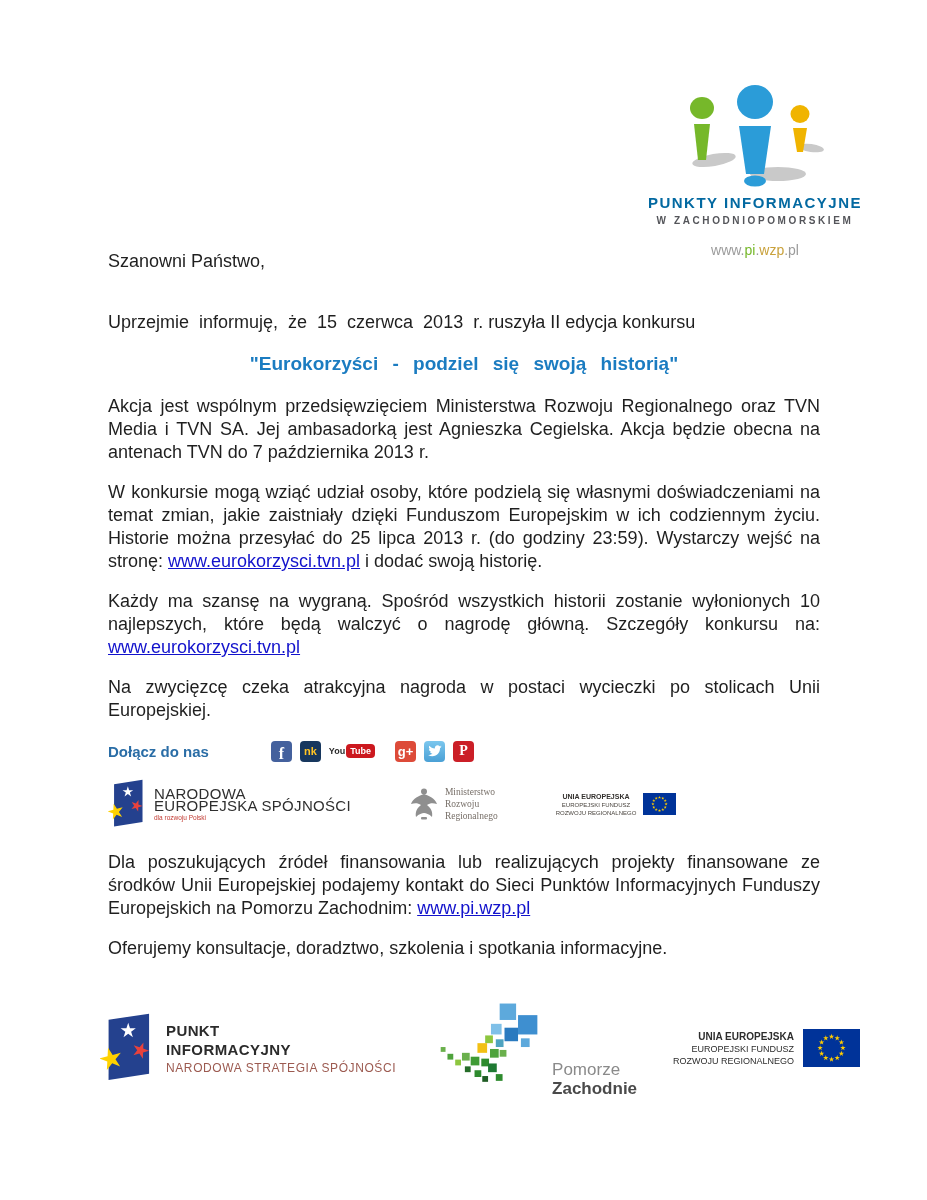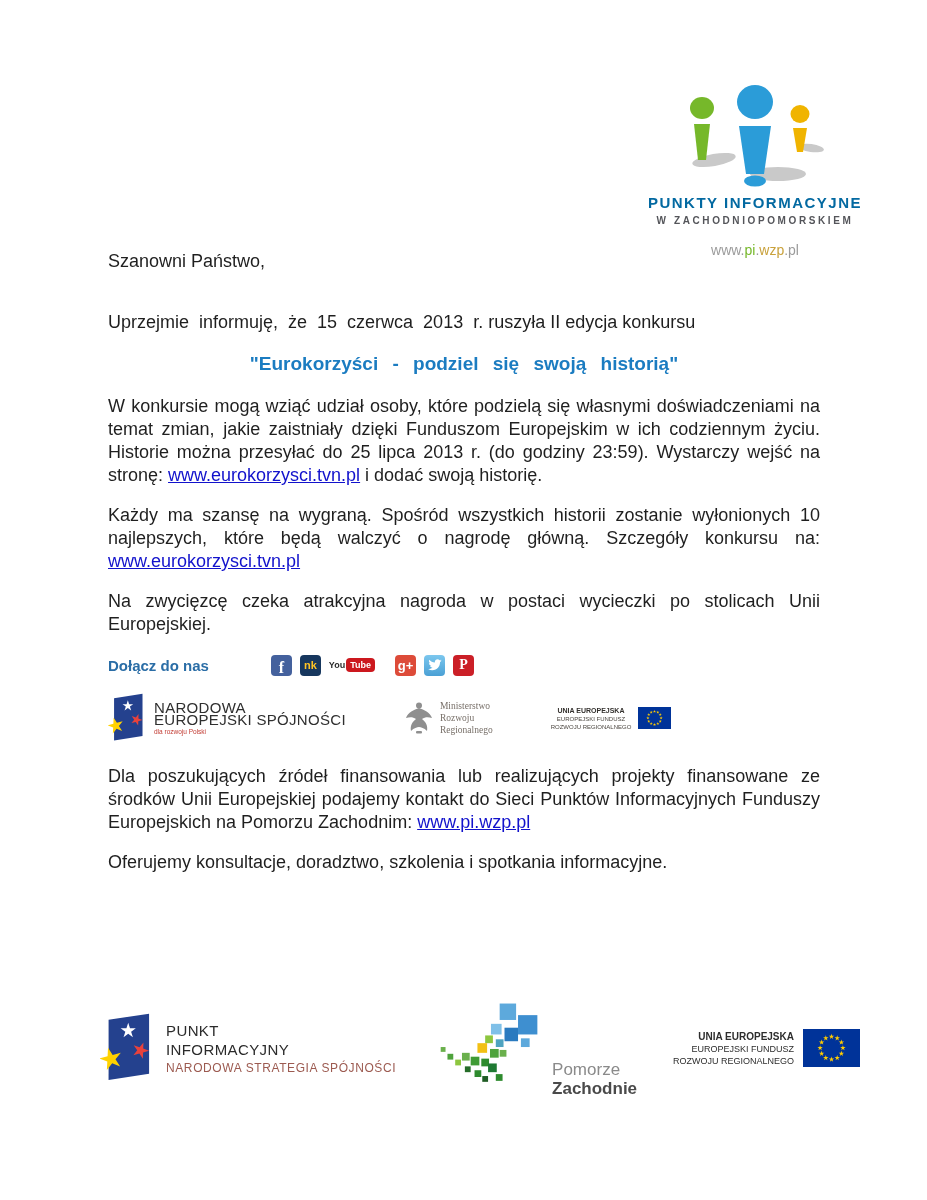--- a/index.html
+++ b/index.html
@@ -47,21 +47,21 @@
   .nss-tag { font-size:6.5px; color:#c23b33; margin-top:2px; }
   .ministry-text { margin-left:6px; font-family:"Liberation Serif", serif; color:#776f68; font-size:9.5px; line-height:12px; }
   .eu-mid-text { text-align:center; margin-right:7px; }
   .eu-mid-line1 { font-size:7px; font-weight:bold; color:#33302d; line-height:9px; }
   .eu-mid-line2 { font-size:6px; color:#4a453f; line-height:8px; }
   .mid-logos .spacer { width:26px; }
 
   
   .footer-logos { position:absolute; left:100px; top:998px; width:760px; display:flex; align-items:center; justify-content:space-between; }
   .punkt-text { margin-left:12px; }
-  .punkt-line { font-size:15px; font-weight:normal; color:#2b2b2b; line-height:19px; letter-spacing:0.4px; }
+  .punkt-line { font-size:15px; font-weight:bold; color:#2b2b2b; line-height:19px; letter-spacing:0.4px; }
   .punkt-tag { font-size:12px; color:#9c5a50; letter-spacing:0.6px; margin-top:2px; }
   .pomorze { display:flex; align-items:flex-end; }
   .pomorze-text { margin-left:4px; }
   .pomorze-line1 { font-size:17px; color:#8a8a8a; line-height:19px; }
   .pomorze-line2 { font-size:17px; color:#4a4a4a; font-weight:bold; line-height:19px; }
   .eu-footer { display:flex; align-items:center; }
   .eu-footer-text { text-align:right; margin-right:9px; }
   .eu-f-line1 { font-size:10px; font-weight:bold; color:#2d2d2d; line-height:13px; }
   .eu-f-line2 { font-size:9px; color:#2d2d2d; line-height:12px; }
 
@@ -129,20 +129,21 @@
   </div>
 
   <div class="content">
 
     <p class="salutation">Szanowni Państwo,</p>
 
     <p class="intro">Uprzejmie  informuję,  że  15  czerwca  2013  r. ruszyła II edycja konkursu</p>
 
     <div class="heading">"Eurokorzyści - podziel się swoją historią"</div>
 
+    <p>Akcja jest wspólnym przedsięwzięciem Ministerstwa Rozwoju Regionalnego oraz TVN Media i TVN SA. Jej ambasadorką jest Agnieszka Cegielska. Akcja będzie obecna na antenach TVN do 7 października 2013 r.</p>
 
     <p><span>W konkursie mogą wziąć udział osoby, które podzielą się własnymi doświadczeniami na temat zmian, jakie zaistniały dzięki Funduszom Europejskim w ich codziennym życiu. Historie można przesyłać do 25 lipca 2013 r. (do godziny 23:59). Wystarczy wejść na stronę: </span><a class="link">www.eurokorzysci.tvn.pl</a><span> i dodać swoją historię.</span></p>
 
     <p><span>Każdy ma szansę na wygraną. Spośród wszystkich historii zostanie wyłonionych 10 najlepszych, które będą walczyć o nagrodę główną. Szczegóły konkursu na: </span><a class="link">www.eurokorzysci.tvn.pl</a></p>
 
     <p>Na zwycięzcę czeka atrakcyjna nagroda w postaci wycieczki po stolicach Unii Europejskiej.</p>
 
     <div class="social-row">
       <span class="social-label">Dołącz do nas</span>
       <span class="sicon fb">
@@ -168,21 +169,21 @@
         </span>
     </div>
 
     <div class="mid-logos">
       <div class="logo-group">
         <svg width="38" height="50" viewBox="0 0 44 58">
             <use href="#nssflag"></use>
           </svg>
         <div class="nss-text">
           <div class="nss-line">NARODOWA</div>
-          <div class="nss-line">EUROPEJSKI SPÓJNOŚCI</div>
+          <div class="nss-line">EUROPEJSKA SPÓJNOŚCI</div>
           <div class="nss-tag">dla rozwoju Polski</div>
         </div>
       </div>
       <div class="spacer"></div>
       <div class="logo-group">
         <svg width="30" height="36" viewBox="0 0 30 36">
           <g fill="#8f8f8f">
             <circle cx="15" cy="5.5" r="3"></circle>
             <path d="M15 8 C10 10 4 12 2 18 C6 17 9 17 12 19 C8 22 6 26 7 31 C10 28 13 27 15 27 C17 27 20 28 23 31 C24 26 22 22 18 19 C21 17 24 17 28 18 C26 12 20 10 15 8 Z"></path>
             <rect x="12" y="31" width="6" height="2.4" rx="1"></rect>

